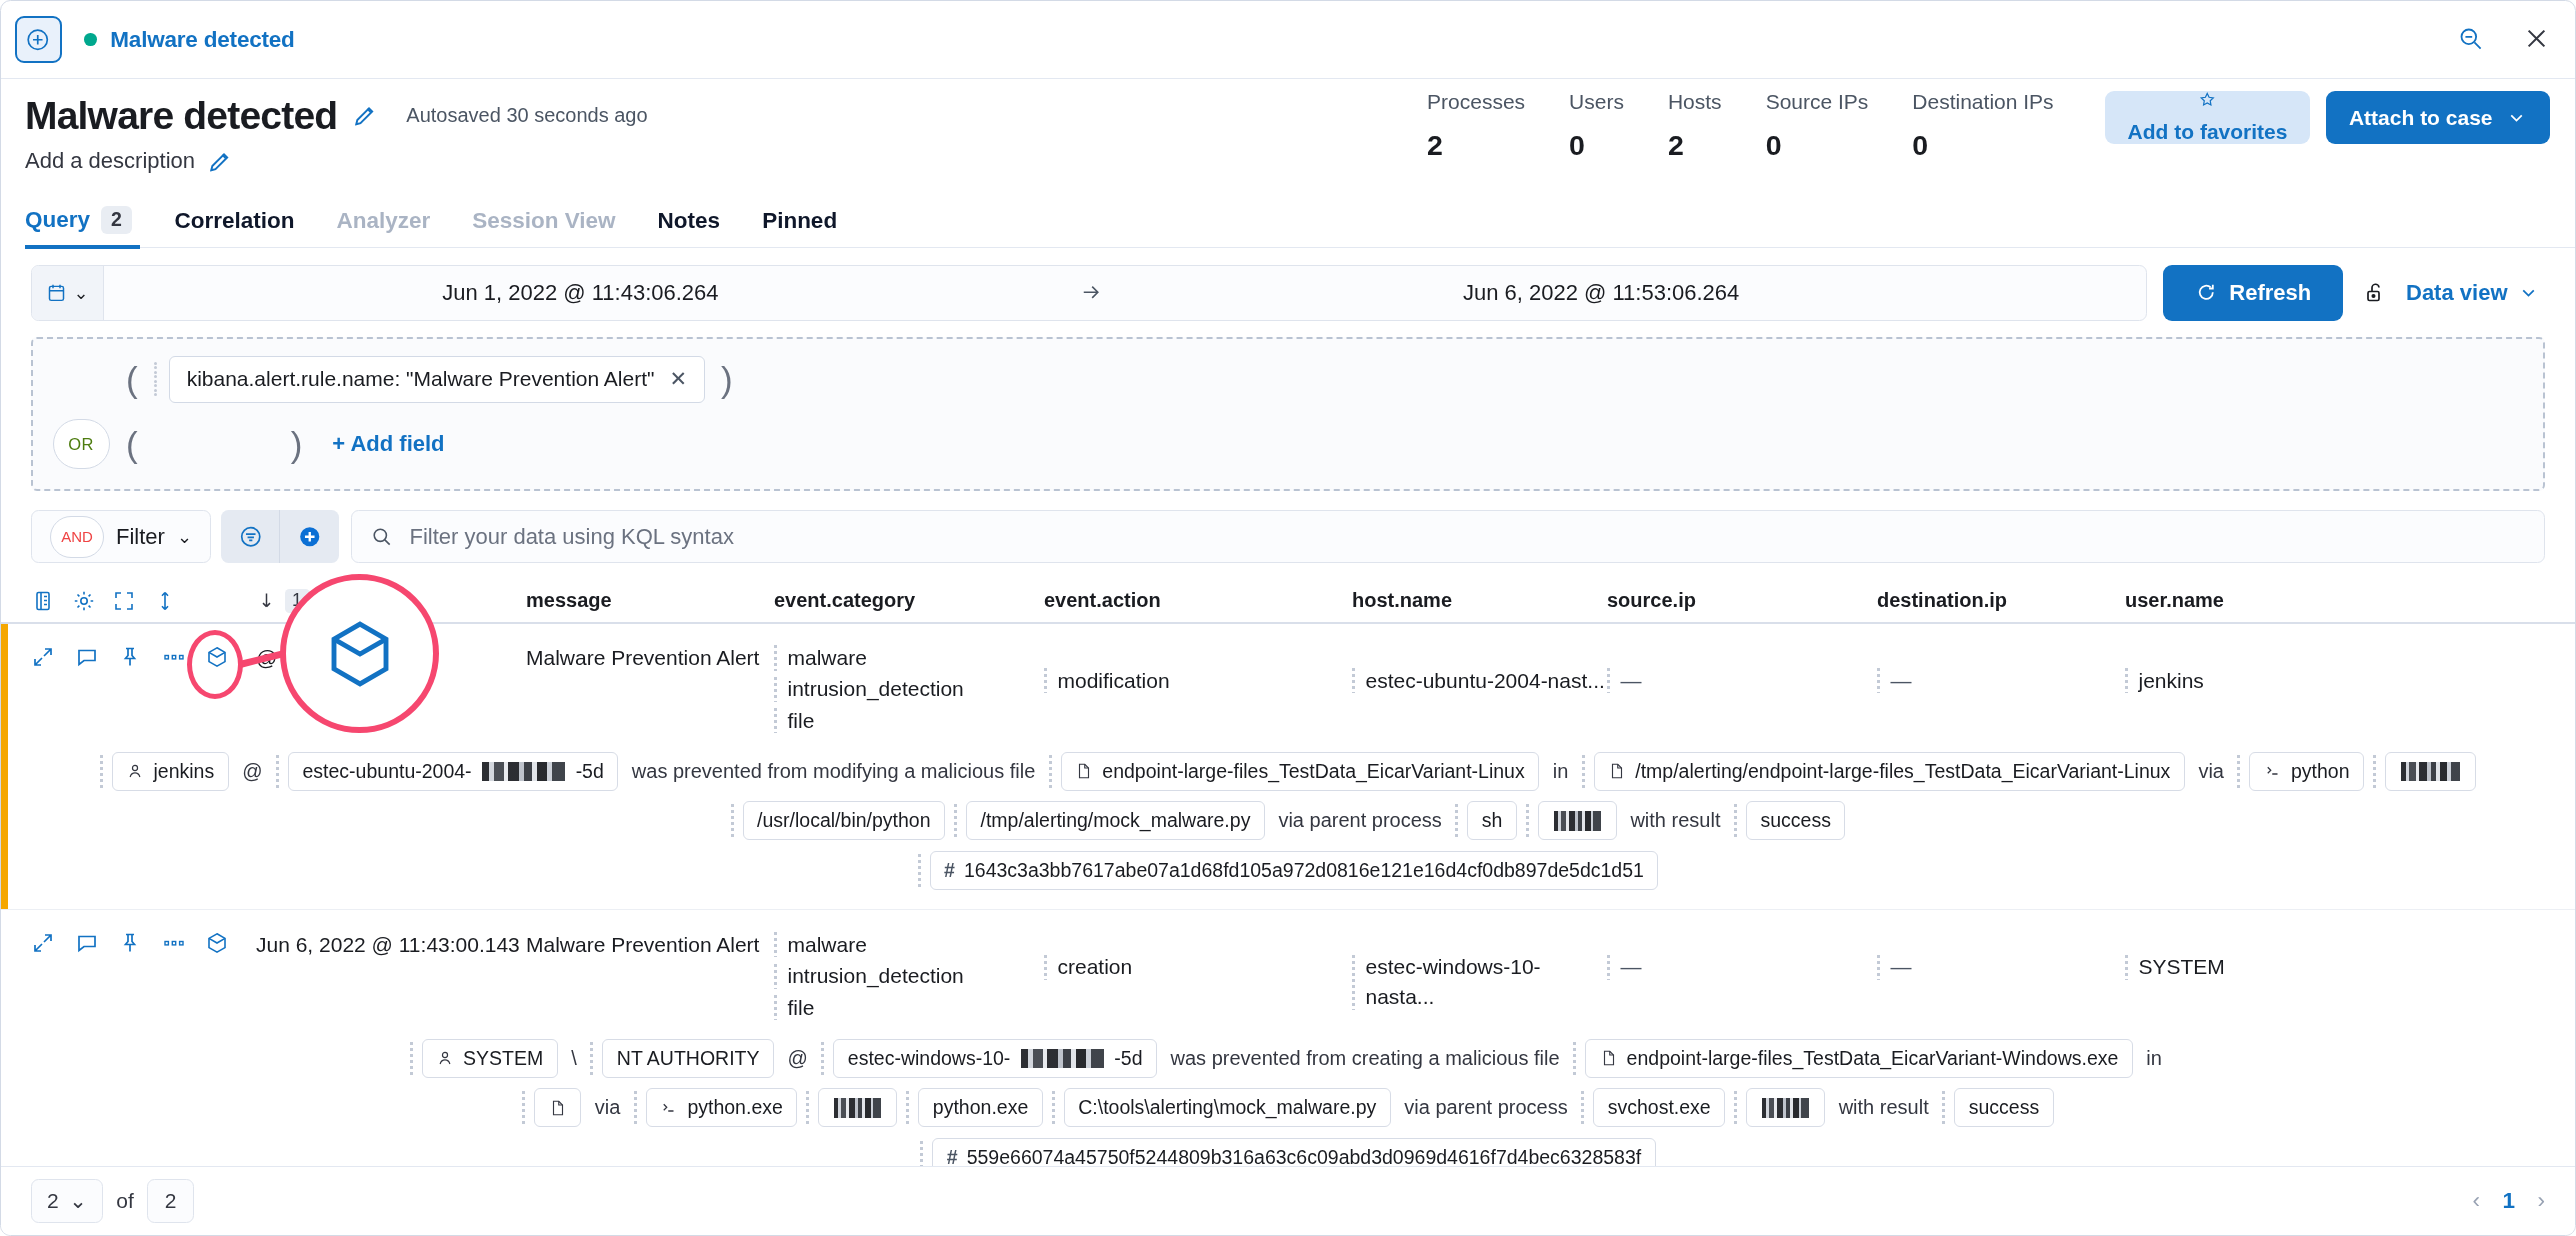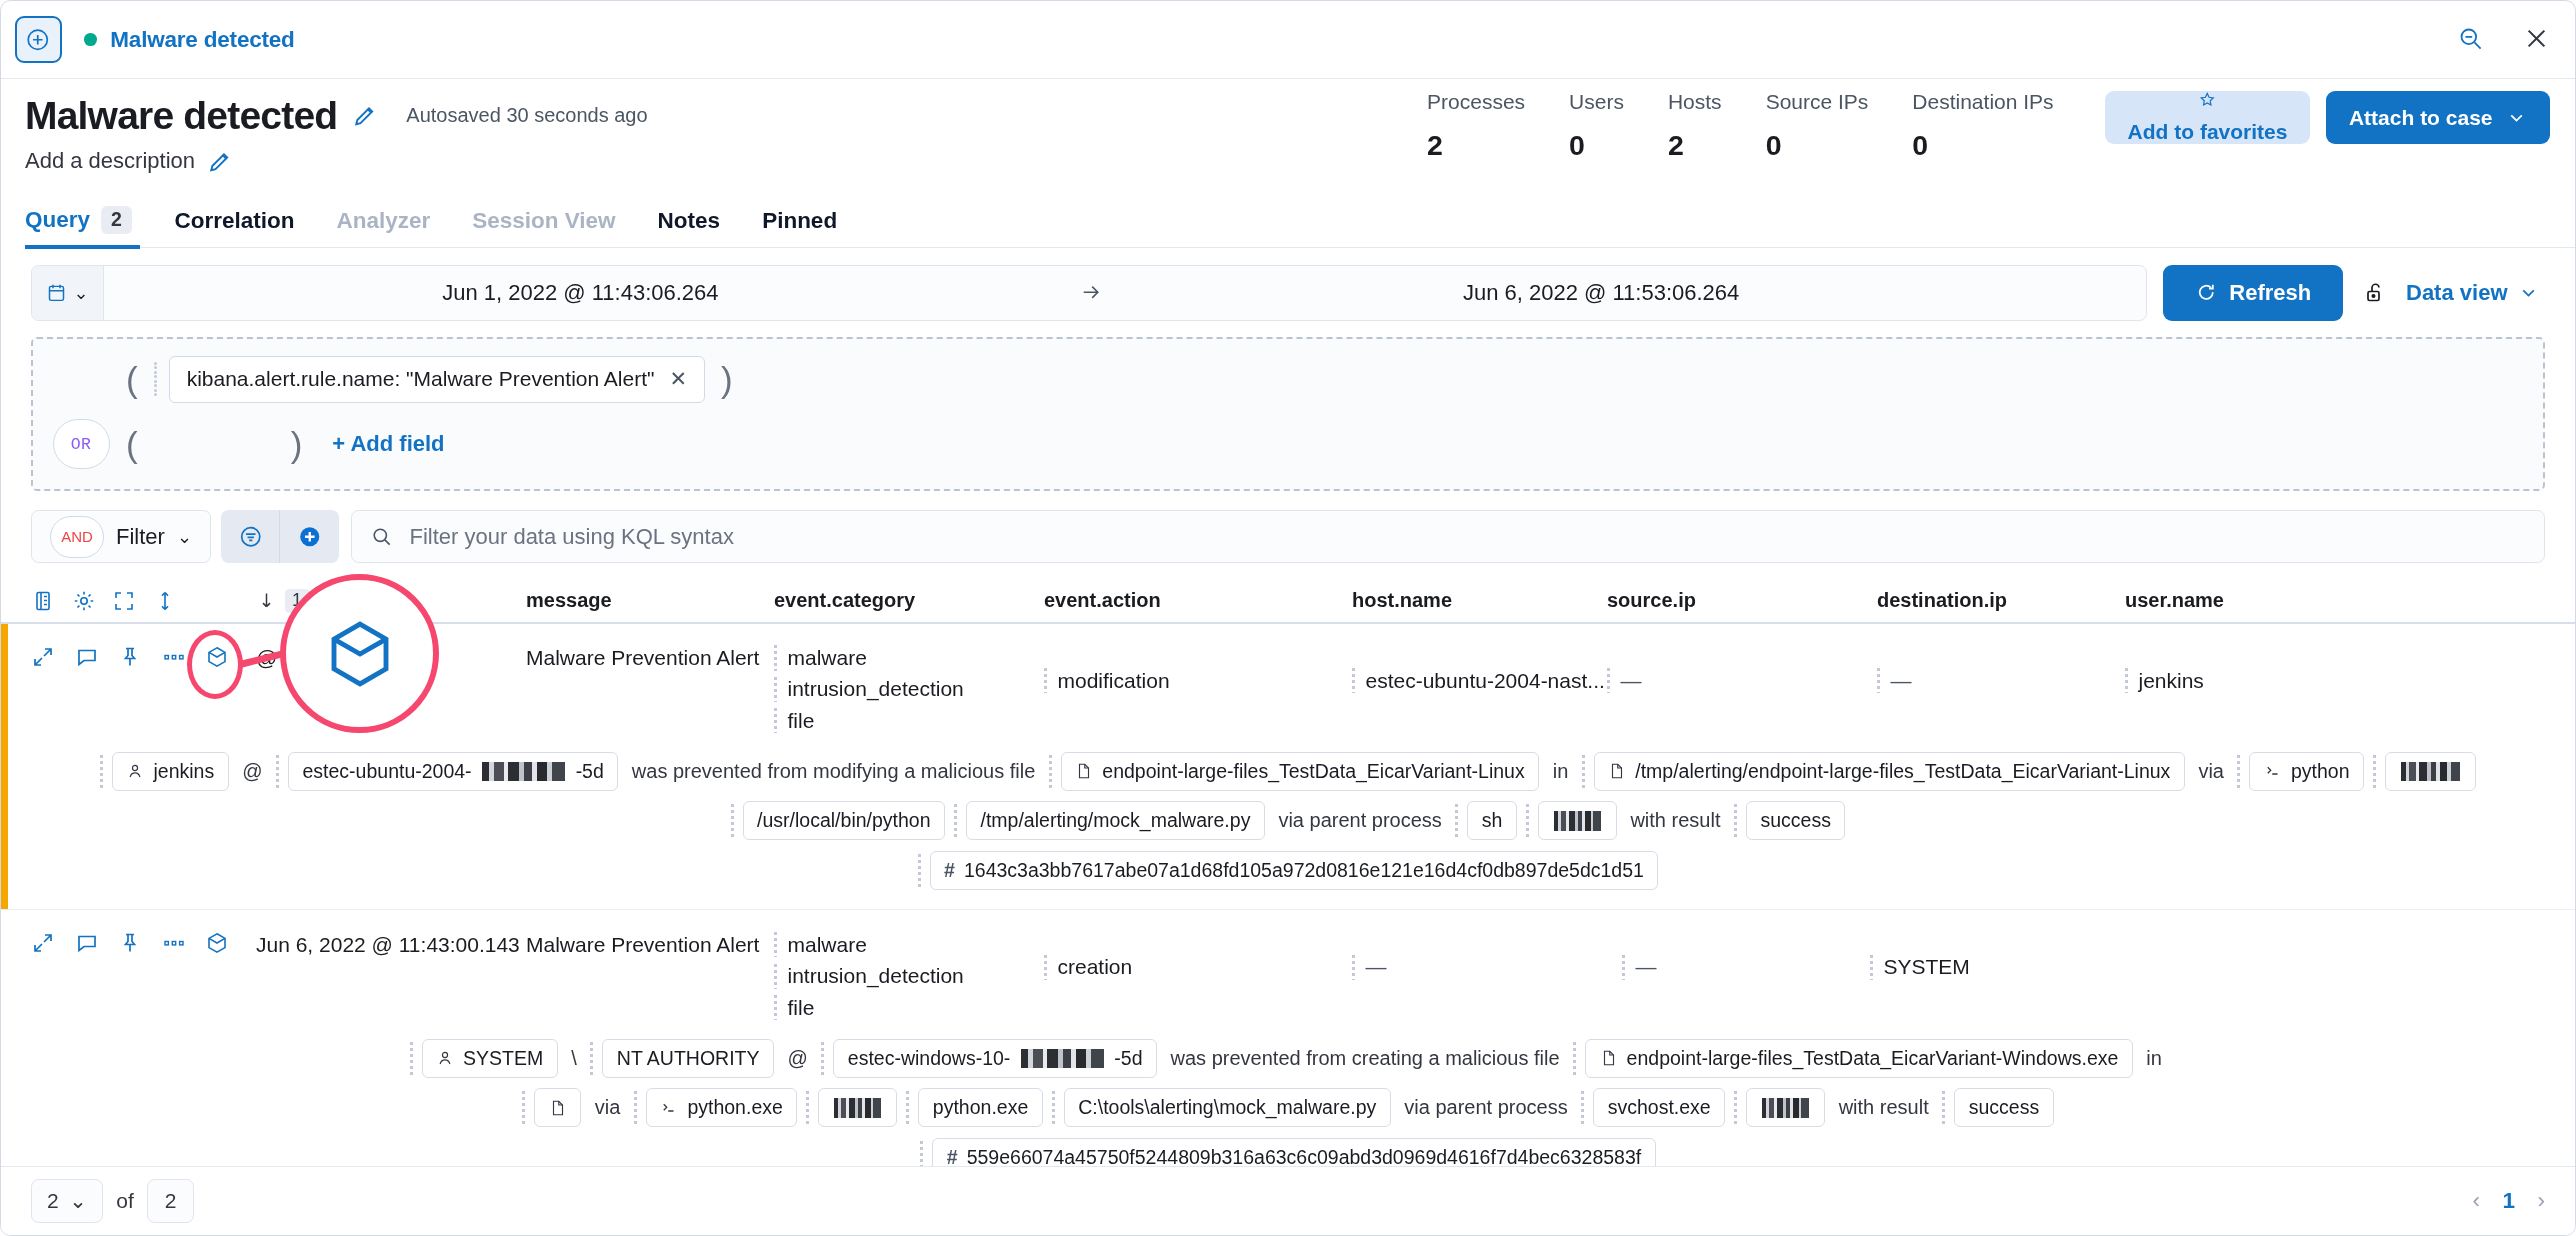--- a/index.html
+++ b/index.html
@@ -132,21 +132,21 @@
   .grip i { display:block; width:3px; height:3px; background:#c3cad6; border-radius:50%; }
   .chip-filter {
     border:1.5px solid #d3dae6; border-radius:6px; background:#fff;
     height:47px; display:flex; align-items:center; gap:15px;
     padding: 0 16.5px; font-size:21px; color:#1a1c21;
   }
   .chip-filter .x { color:#4b5563; font-size:21px; }
   .or-badge {
     width:57px; height:50px; border:1.5px solid #d3dae6; border-radius:25.5px; background:#fff;
     display:flex; align-items:center; justify-content:center;
-    font-size:16.5px; color:#8b5cf6; letter-spacing:0.4px; flex:none;font-family:Liberation Mono, monospace;
+    font-size:16.5px; color:#4d7c0f; letter-spacing:0.4px; flex:none;
   }
   .empty-paren { width: 120px; }
   .addfield { color:#1272c3; font-size:22px; font-weight:600; margin-left:13.5px; }
 
   
   .filterrow { display:flex; align-items:center; gap:0; padding: 19.5px 30px 0 30px; }
   .filter-box {
     border:1.5px solid #dfe4ed; border-radius:7.5px; background:#fbfcfe;
     height:53px; display:flex; align-items:center; gap:12px; padding: 0 18px;
   }
@@ -677,20 +677,23 @@
         <div class="cell c-ts">Jun 6, 2022 @ 11:43:00.143</div>
         <div class="cell c-msg">Malware Prevention Alert</div>
         <div class="cell c-cat multi">
           <span class="dg">malware</span>
           <span class="dg">intrusion_detection</span>
           <span class="dg">file</span>
         </div>
         <div class="cell c-act" style="padding-top:22.5px">
           <span class="dg">creation</span>
         </div>
+        <div class="cell c-host" style="padding-top:22.5px">
+          <span class="dg link">estec-windows-10-nasta...</span>
+        </div>
         <div class="cell c-sip" style="padding-top:22.5px">
           <span class="dg dash">—</span>
         </div>
         <div class="cell c-dip" style="padding-top:22.5px">
           <span class="dg dash">—</span>
         </div>
         <div class="cell c-user" style="padding-top:22.5px">
           <span class="dg link">SYSTEM</span>
         </div>
       </div>

